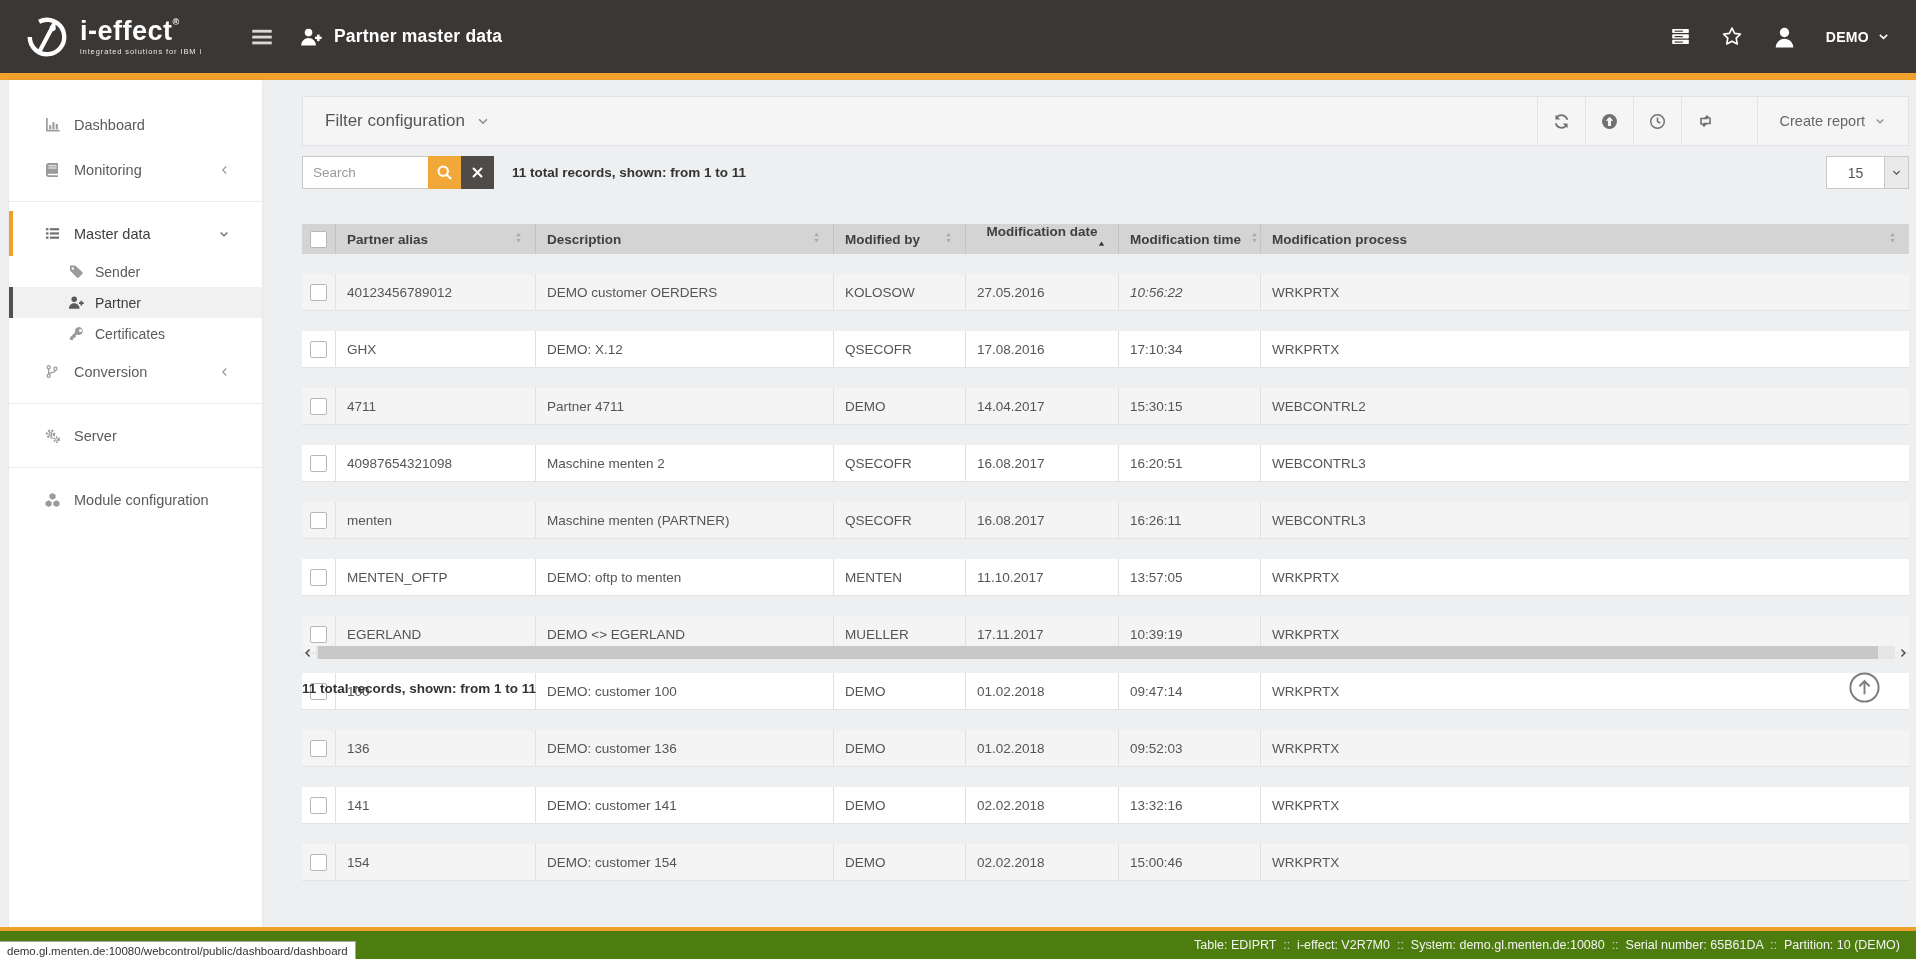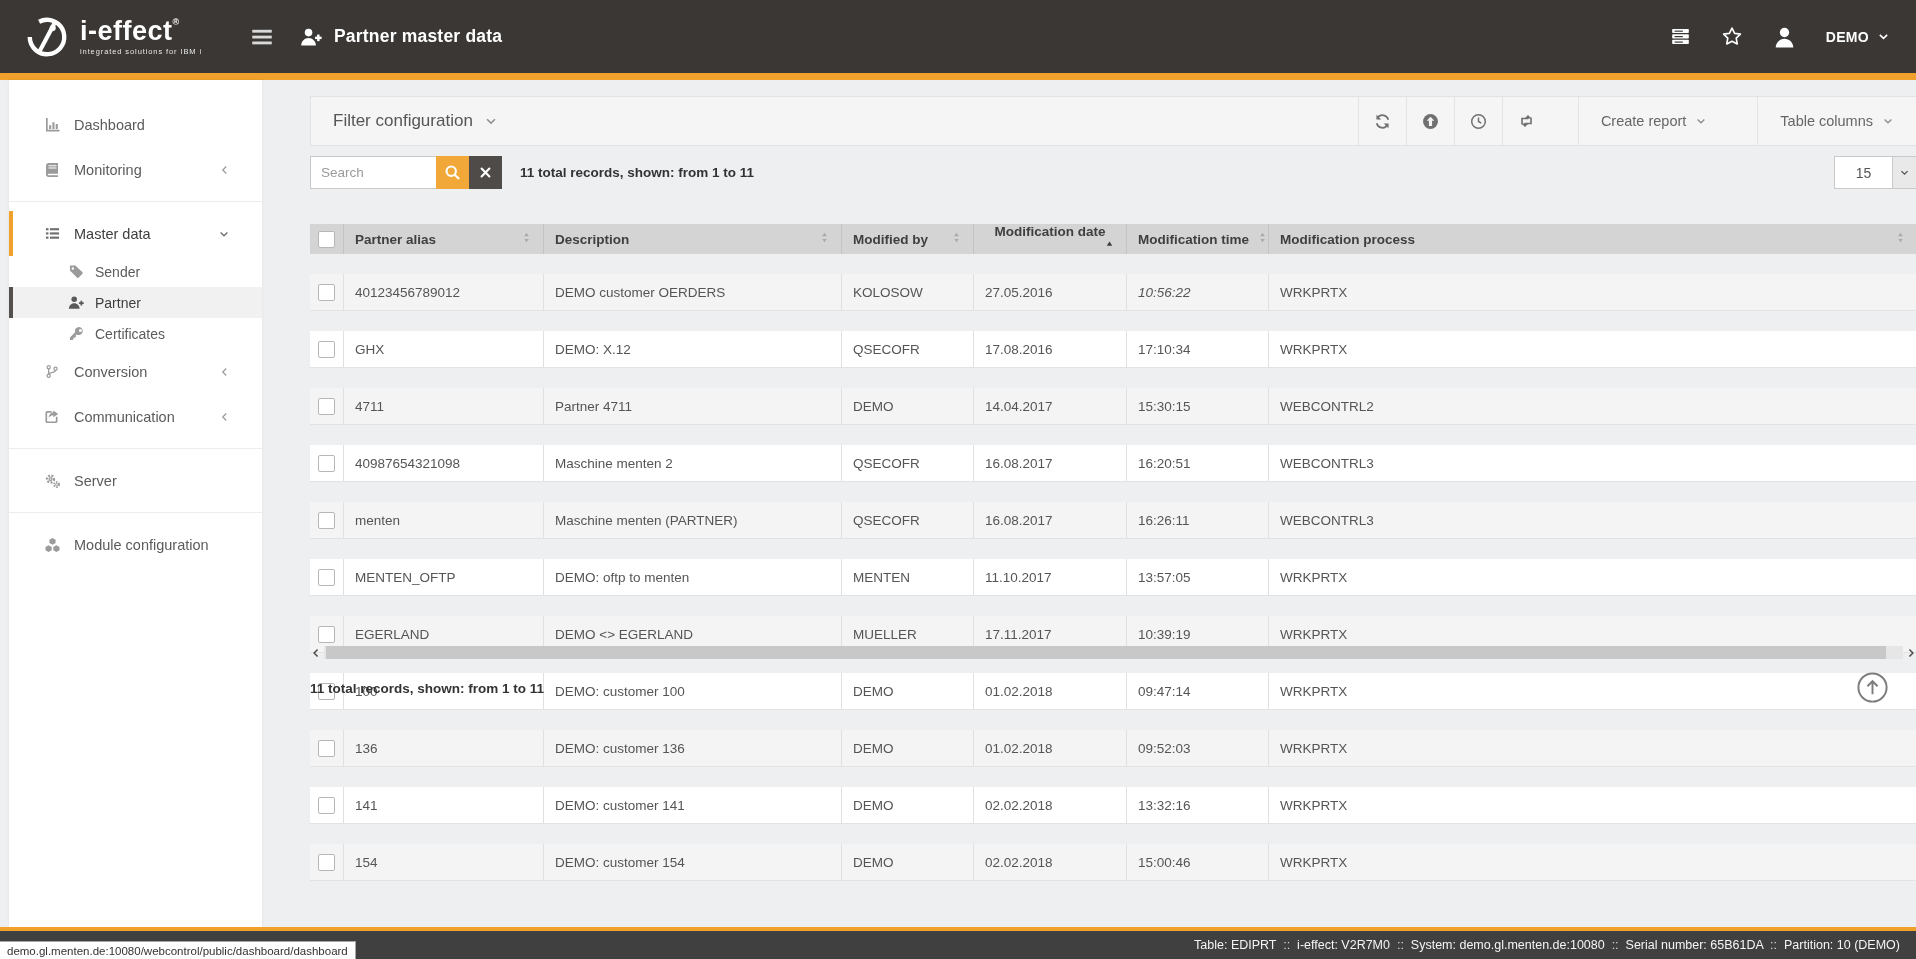--- a/index.html
+++ b/index.html
@@ -29,21 +29,21 @@
   .side-item.sub { height:31px; padding-left:55px; font-size:14px; }
   .side-item.sub .icon { width:16px; margin-right:11px; }
   .side-chev { margin-left:auto; color:#bcbcbc; }
   .side-item.active { border-left-color:#f0a12b; color:#3e3e3e; }
   .side-item.active .icon { color:#6f6f6f; }
   .side-item.selected { border-left-color:#54504d; background:#f1f1f1; color:#3e3e3e; }
   .side-item.selected .icon { color:#5a5a5a; }
   .side-divider { height:1px; background:#ececec; margin:9px 0; }
 
   
-  .main { position:absolute; left:310px; top:96px; width:1607px; height:831px; }
+  .main { position:absolute; left:302px; top:96px; width:1607px; height:831px; }
   .filter-bar { position:absolute; left:0; top:0; width:1607px; height:50px; background:#f5f5f6; border:1px solid #e2e2e4; display:flex; align-items:center; }
   .filter-label-wrap { display:flex; align-items:center; gap:11px; padding-left:22px; font-size:17px; color:#565656; cursor:pointer; }
   .filter-label-wrap .icon { color:#8e8e8e; }
   .toolbar-right { margin-left:auto; display:flex; align-items:stretch; height:100%;gap:28px; }
   .tool-btn { width:48px; display:flex; align-items:center; justify-content:center; border-left:1px solid #e4e4e6; color:#707070; cursor:pointer; }
   .tool-drop { display:flex; align-items:center; gap:9px; padding:0 22px; border-left:1px solid #e4e4e6; font-size:14.5px; color:#666; cursor:pointer; }
   .tool-drop .icon { color:#8e8e8e; }
 
   .search-row { position:absolute; left:0; top:60px; width:1607px; height:33px; display:flex; align-items:center; }
   .search-input { width:126px; height:33px; border:1px solid #c9c9c9; border-right:none; padding:0 10px; font-size:13.5px; font-family:inherit; color:#444; outline:none; }
@@ -74,21 +74,21 @@
   
   .hscroll { position:absolute; left:0; top:550px; width:1607px; height:13px; display:flex; align-items:center; }
   .hs-arrow { width:12px; color:#4c4c4c; display:flex; align-items:center; justify-content:center; cursor:pointer; }
   .hs-track { flex:1; height:13px; background:#e6e6e6; margin:0 2px; position:relative; }
   .hs-thumb { position:absolute; left:2px; top:0; height:13px; width:1560px; background:#c8c8c8; cursor:pointer; }
   .bottom-summary { position:absolute; left:0; top:585px; font-size:13.5px; font-weight:bold; color:#333; }
   .to-top { position:absolute; right:28px; top:575px; width:33px; height:33px; color:#7d7d7d; cursor:pointer; }
 
   
   .footer-accent { position:absolute; left:0; top:927px; width:1916px; height:4px; background:#f0a12b; }
-  .statusbar { position:absolute; left:0; top:931px; width:1916px; height:28px; background:#404040; display:flex; align-items:center; justify-content:flex-end; padding-right:16px; color:#f4f4f4; font-size:12.5px; }
+  .statusbar { position:absolute; left:0; top:931px; width:1916px; height:28px; background:#4d7c0f; display:flex; align-items:center; justify-content:flex-end; padding-right:16px; color:#f4f4f4; font-size:12.5px; }
   .status-seg { white-space:pre; }
   .status-sep { white-space:pre; color:#d9d9d9; }
   .url-tooltip { position:absolute; left:0; bottom:0; height:18px; background:#fff; border:1px solid #a6a6a6; border-left:none; border-bottom:none; display:flex; align-items:center; padding:0 7px; font-size:11.5px; color:#333; }
 </style>
 </head>
 <body>
 
 <header class="app-header">
   <div class="logo-wrap">
     <span class="icon">
@@ -236,34 +236,20 @@
             <path d="M4.2 4.9v6.2M12 6.7c0 3.2-7.8 2.1-7.8 4.4"></path>
           </svg>
         </span>
         <span>Conversion</span>
         <span class="icon side-chev">
           <svg width="11" height="12" viewBox="0 0 16 16" fill="none" stroke="currentColor" stroke-width="1.8">
             <path d="M10.5 3L5.5 8l5 5"></path>
           </svg>
         </span>
       </div>
-      <div class="side-item">
-        <span class="icon">
-          <svg width="16" height="15" viewBox="0 0 16 16" fill="currentColor">
-            <path d="M13.9 8.3V13c0 1.1-.9 2-2 2H3c-1.1 0-2-.9-2-2V4.1c0-1.1.9-2 2-2h4.6v1.8H3.3c-.3 0-.5.2-.5.5v8.3c0 .3.2.5.5.5h8.3c.3 0 .5-.2.5-.5V8.3h1.8z"></path>
-            <path d="M9.4 1.6l5.3 3.6-5.3 3.7V6.6C6.9 6.7 5.2 8 4.4 9.9c0-3.6 2-6 5-6.4V1.6z"></path>
-          </svg>
-        </span>
-        <span>Communication</span>
-        <span class="icon side-chev">
-          <svg width="11" height="12" viewBox="0 0 16 16" fill="none" stroke="currentColor" stroke-width="1.8">
-            <path d="M10.5 3L5.5 8l5 5"></path>
-          </svg>
-        </span>
-      </div>
       <div class="side-divider"></div>
       <div class="side-item">
         <span class="icon">
           <svg width="17" height="16" viewBox="0 0 16 16" fill="none" stroke="currentColor">
             <circle cx="6" cy="6" r="3.5" stroke-width="2.3" stroke-dasharray="1.9 1.5"></circle>
             <circle cx="6" cy="6" r="1.4" stroke-width="1.2"></circle>
             <circle cx="12.1" cy="11.6" r="2.5" stroke-width="1.9" stroke-dasharray="1.5 1.2"></circle>
             <circle cx="12.1" cy="11.6" r="1" stroke-width="1"></circle>
           </svg>
         </span>
@@ -332,28 +318,20 @@
           </div>
         </span>
       <div class="tool-drop">
         <span>Create report</span>
         <span class="icon">
           <svg width="12" height="12" viewBox="0 0 16 16" fill="none" stroke="currentColor" stroke-width="1.8">
               <path d="M3.5 6l4.5 4.4L12.5 6"></path>
             </svg>
         </span>
       </div>
-      <div class="tool-drop">
-        <span>Table columns</span>
-        <span class="icon">
-          <svg width="12" height="12" viewBox="0 0 16 16" fill="none" stroke="currentColor" stroke-width="1.8">
-              <path d="M3.5 6l4.5 4.4L12.5 6"></path>
-            </svg>
-        </span>
-      </div>
     </div>
   </div>
 
   <div class="search-row">
     <input class="search-input" type="text" placeholder="Search" style="">
     <button class="btn-search">
       <span class="icon">
         <svg width="17" height="17" viewBox="0 0 16 16" fill="none" stroke="currentColor" stroke-width="2">
             <circle cx="6.8" cy="6.8" r="4.4"></circle>
             <path d="M10.3 10.3L14.2 14.2"></path>

